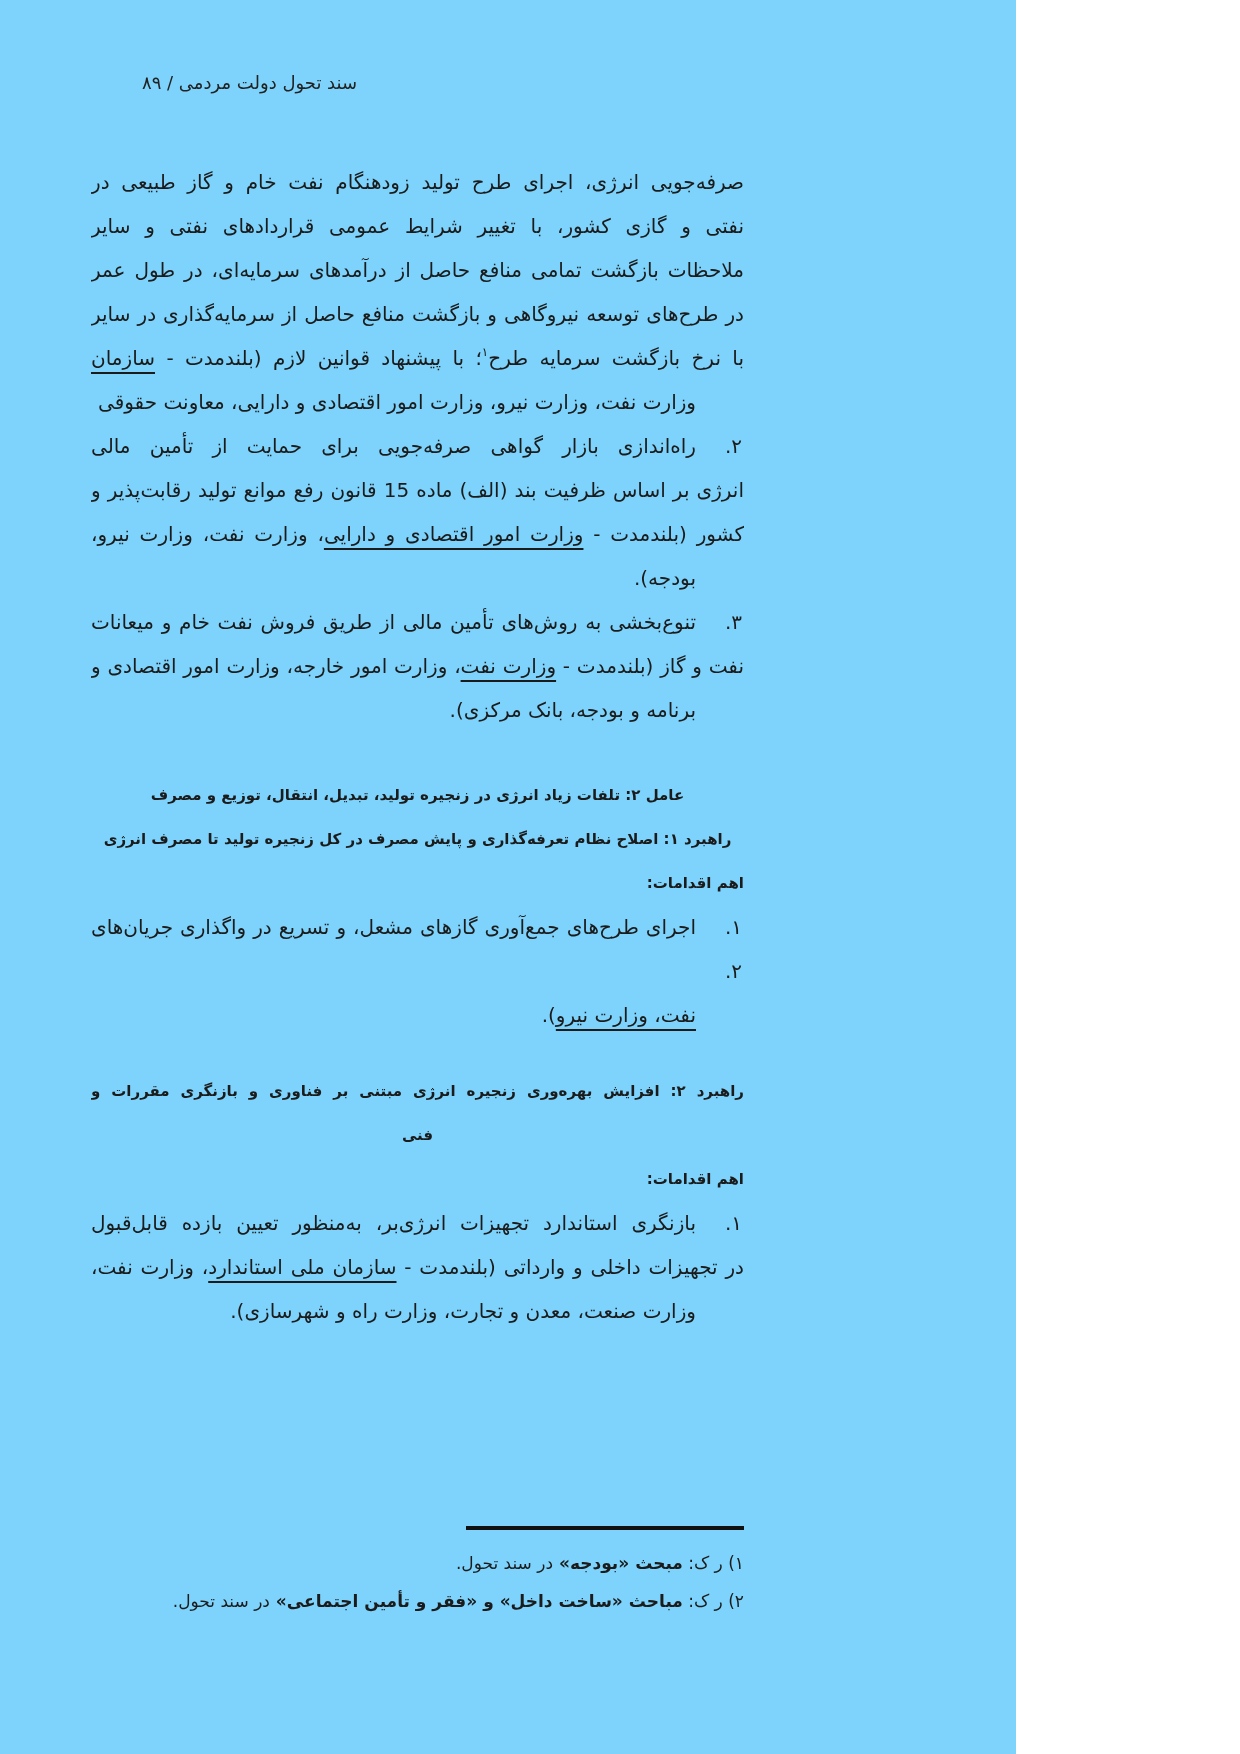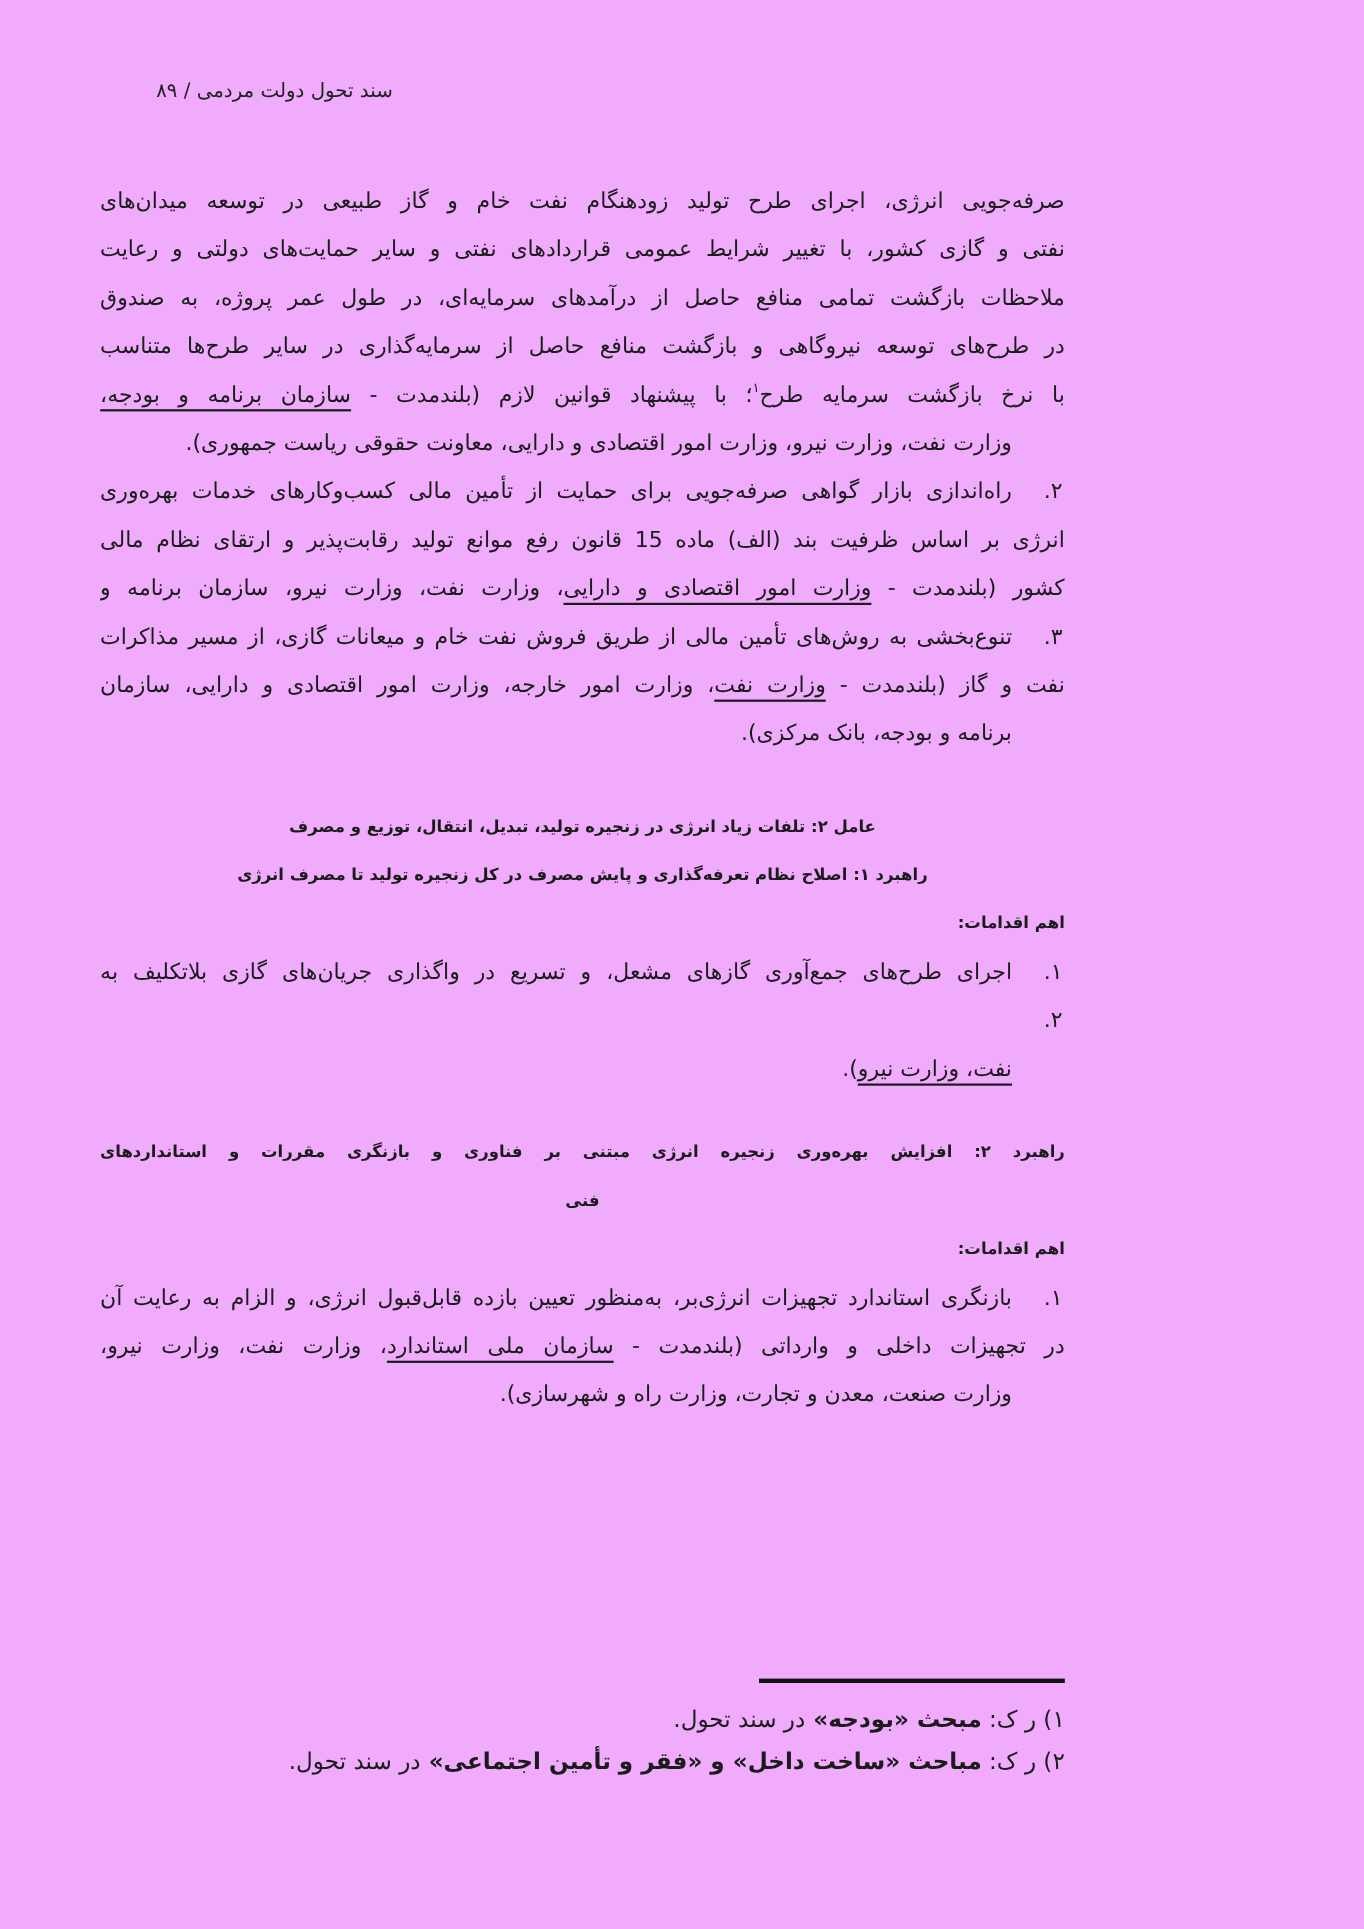--- a/index.html
+++ b/index.html
@@ -1,53 +1,54 @@
 <!DOCTYPE html>
 <html lang="fa"><head>
 <meta charset="utf-8">
 <style>
   html,body{margin:0;padding:0;background:#ffffff;}
   .page{
-    position:relative;width:1240px;height:1754px;background:#f0abfc;
+    position:relative;width:1016px;height:1754px;background:#7dd3fc;
     font-family:"DejaVu Sans",sans-serif;color:#1b1b1b;direction:rtl;overflow:hidden;
   }
   .page-header{
     position:absolute;top:72px;left:142px;font-size:18px;color:#222;direction:rtl;
   }
   .text-block{position:absolute;top:160px;right:272px;left:91px;}
   .line{position:relative;height:44px;line-height:44px;font-size:20px;overflow:hidden;}
   .line.heading{font-weight:bold;font-size:15px;}
   .align-justify{text-align:justify;text-align-last:justify;}
   .align-right{text-align:right;text-align-last:right;white-space:nowrap;}
   .align-center{text-align:center;text-align-last:center;}
   .indent{padding-right:48px;}
   .num{position:absolute;right:2px;top:0;line-height:44px;}
   .u{text-decoration:underline;text-underline-offset:7px;text-decoration-thickness:1.5px;}
   .sup{font-size:12px;vertical-align:9px;line-height:0;}
   .b{font-weight:bold;}
   .footnote-sep{position:absolute;top:1526px;right:272px;width:278px;height:4px;background:#111;}
   .footnotes{position:absolute;top:1544px;right:272px;left:91px;}
-  .footnote{font-size:21px;line-height:38px;text-align:right;direction:rtl;}
+  .footnote{font-size:17px;line-height:38px;text-align:right;direction:rtl;}
 </style>
 </head>
 <body>
 
 <div class="page">
   <div class="page-header">سند تحول دولت مردمی / ۸۹</div>
 
   <div class="text-block" id="text-block">
       <div class="line align-justify"><span>صرفه‌جویی انرژی، اجرای طرح تولید زودهنگام نفت خام و گاز طبیعی در توسعه میدان‌های</span></div>
       <div class="line align-justify"><span>نفتی و گازی کشور، با تغییر شرایط عمومی قراردادهای نفتی و سایر حمایت‌های دولتی و رعایت</span></div>
       <div class="line align-justify"><span>ملاحظات بازگشت تمامی منافع حاصل از درآمدهای سرمایه‌ای، در طول عمر پروژه، به صندوق</span></div>
       <div class="line align-justify"><span>در طرح‌های توسعه نیروگاهی و بازگشت منافع حاصل از سرمایه‌گذاری در سایر طرح‌ها متناسب</span></div>
       <div class="line align-justify"><span>با نرخ بازگشت سرمایه طرح</span><span class="sup">۱</span><span>؛ با پیشنهاد قوانین لازم (بلندمدت - </span><span class="u">سازمان برنامه و بودجه،</span></div>
       <div class="line align-right indent"><span>وزارت نفت، وزارت نیرو، وزارت امور اقتصادی و دارایی، معاونت حقوقی ریاست جمهوری).</span></div>
       <div class="line align-justify indent"><span class="num">۲.</span><span>راه‌اندازی بازار گواهی صرفه‌جویی برای حمایت از تأمین مالی کسب‌وکارهای خدمات بهره‌وری</span></div>
       <div class="line align-justify"><span>انرژی بر اساس ظرفیت بند (الف) ماده 15 قانون رفع موانع تولید رقابت‌پذیر و ارتقای نظام مالی</span></div>
       <div class="line align-justify"><span>کشور (بلندمدت - </span><span class="u">وزارت امور اقتصادی و دارایی</span><span>، وزارت نفت، وزارت نیرو، سازمان برنامه و</span></div>
+      <div class="line align-right indent"><span>بودجه).</span></div>
       <div class="line align-justify indent"><span class="num">۳.</span><span>تنوع‌بخشی به روش‌های تأمین مالی از طریق فروش نفت خام و میعانات گازی، از مسیر مذاکرات</span></div>
       <div class="line align-justify"><span>نفت و گاز (بلندمدت - </span><span class="u">وزارت نفت</span><span>، وزارت امور خارجه، وزارت امور اقتصادی و دارایی، سازمان</span></div>
       <div class="line align-right indent"><span>برنامه و بودجه، بانک مرکزی).</span></div>
       <div class="line heading align-center" style="margin-top: 41px;"><span>عامل ۲: تلفات زیاد انرژی در زنجیره تولید، تبدیل، انتقال، توزیع و مصرف</span></div>
       <div class="line heading align-center"><span>راهبرد ۱: اصلاح نظام تعرفه‌گذاری و پایش مصرف در کل زنجیره تولید تا مصرف انرژی</span></div>
       <div class="line heading align-right"><span>اهم اقدامات:</span></div>
       <div class="line align-justify indent"><span class="num">۱.</span><span>اجرای طرح‌های جمع‌آوری گازهای مشعل، و تسریع در واگذاری جریان‌های گازی بلاتکلیف به</span></div>
       <div class="line align-justify indent"><span class="num">۲.</span></div>
       <div class="line align-right indent"><span class="u">نفت، وزارت نیرو</span><span>).</span></div>
       <div class="line heading align-justify" style="margin-top: 32px;"><span>راهبرد ۲: افزایش بهره‌وری زنجیره انرژی مبتنی بر فناوری و بازنگری مقررات و استانداردهای</span></div>

